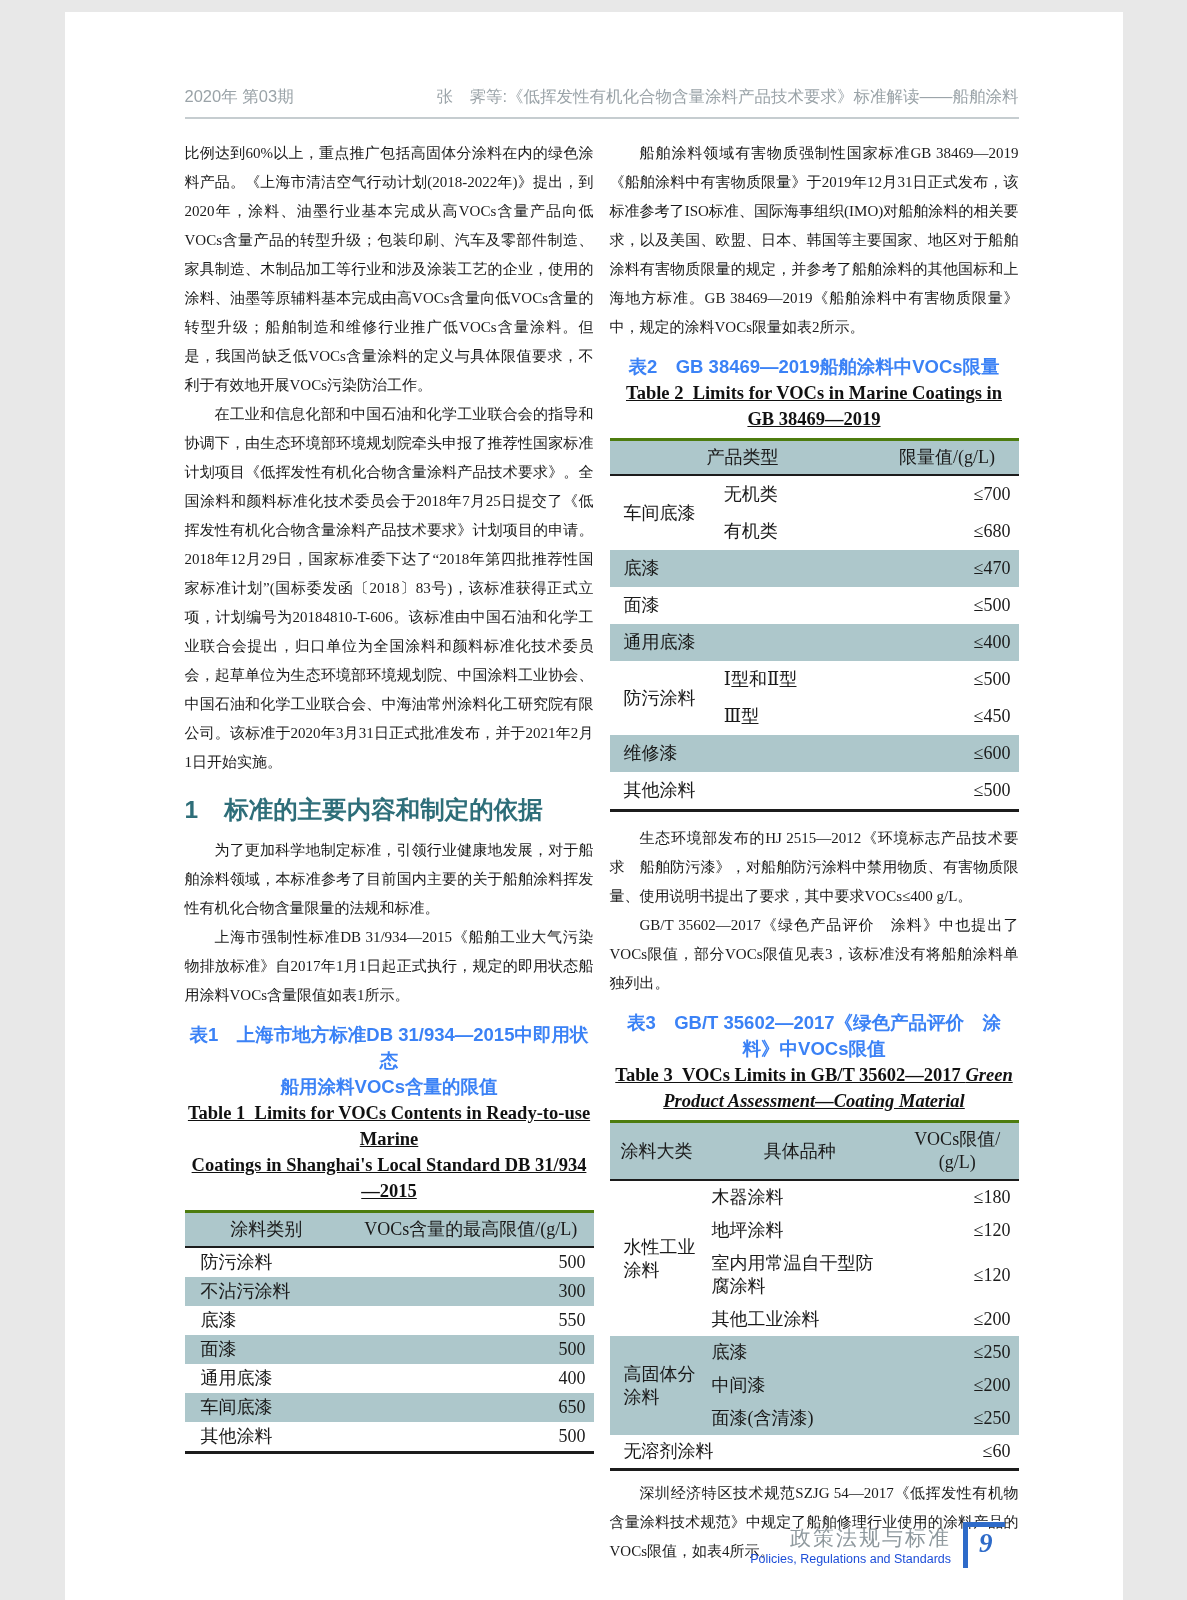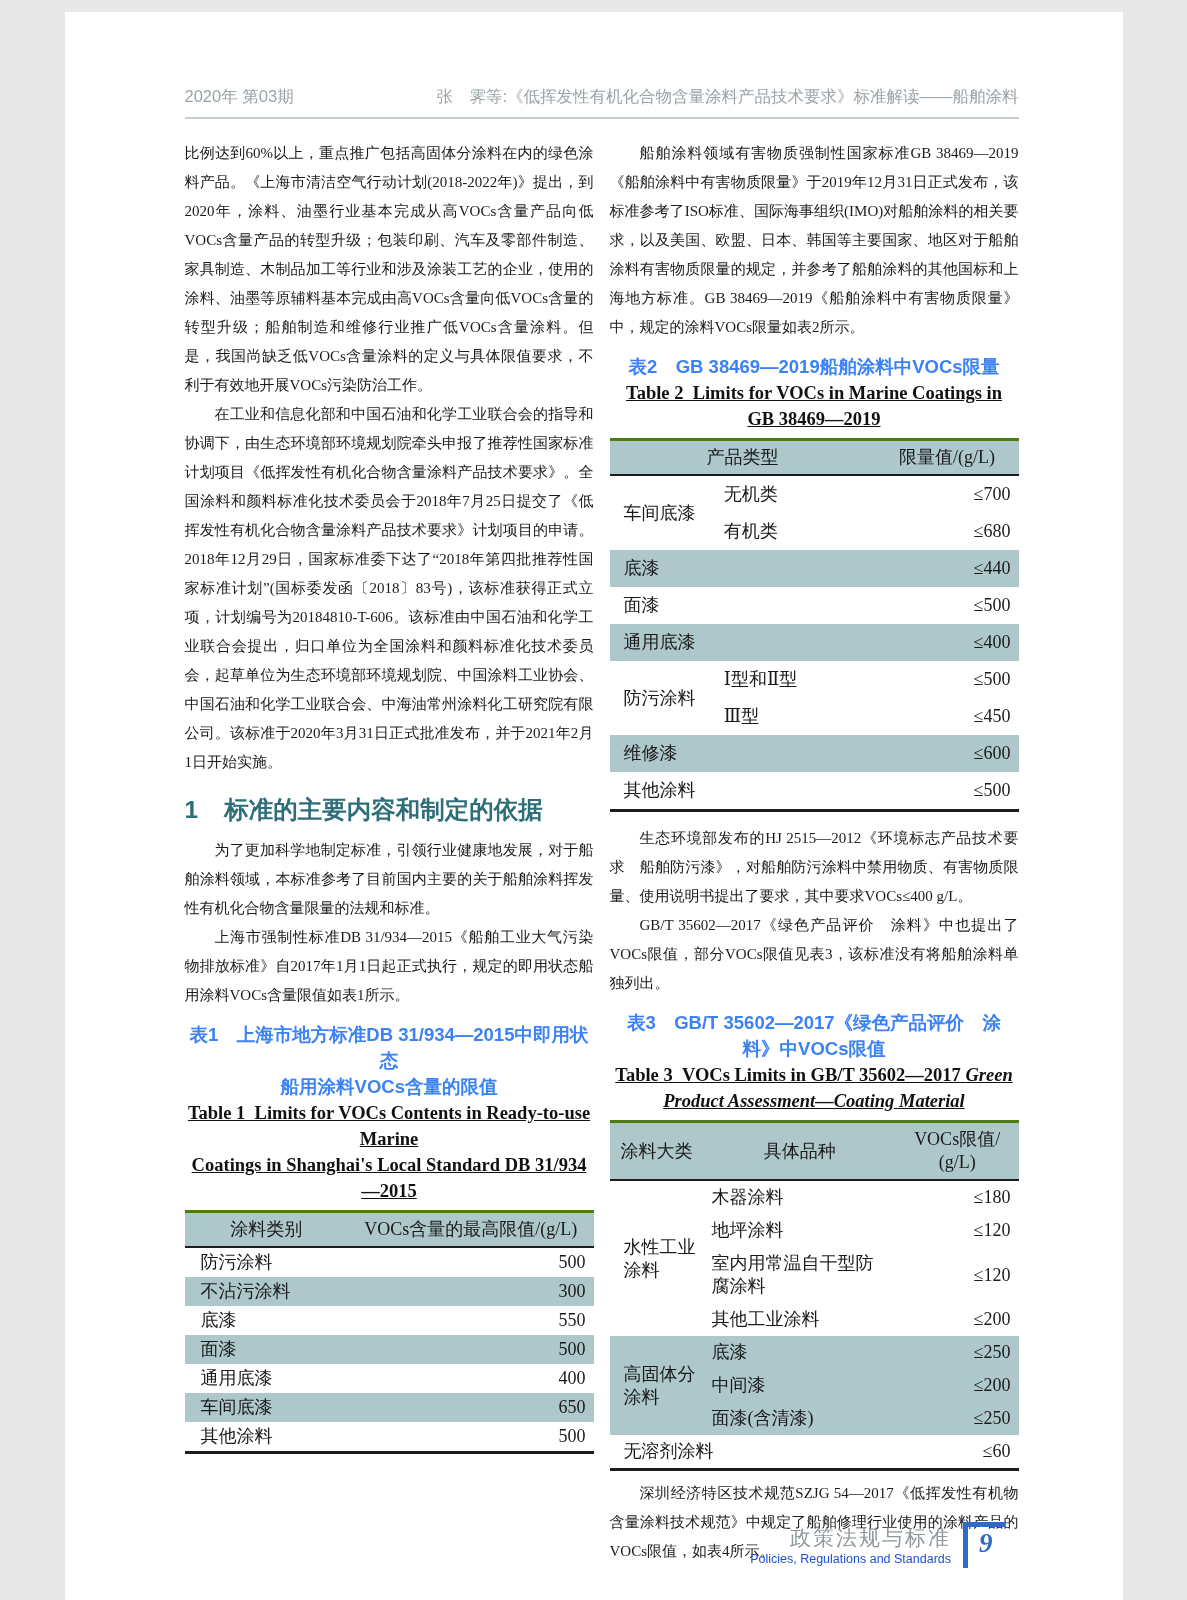--- a/index.html
+++ b/index.html
@@ -201,21 +201,21 @@
             <td rowspan="2" class="cat">车间底漆</td>
             <td>无机类</td>
             <td class="num">≤700</td>
           </tr>
           <tr>
             <td>有机类</td>
             <td class="num">≤680</td>
           </tr>
           <tr class="shaded">
             <td colspan="2" class="cat">底漆</td>
-            <td class="num">≤440</td>
+            <td class="num">≤470</td>
           </tr>
           <tr>
             <td colspan="2" class="cat">面漆</td>
             <td class="num">≤500</td>
           </tr>
           <tr class="shaded">
             <td colspan="2" class="cat">通用底漆</td>
             <td class="num">≤400</td>
           </tr>
           <tr>

